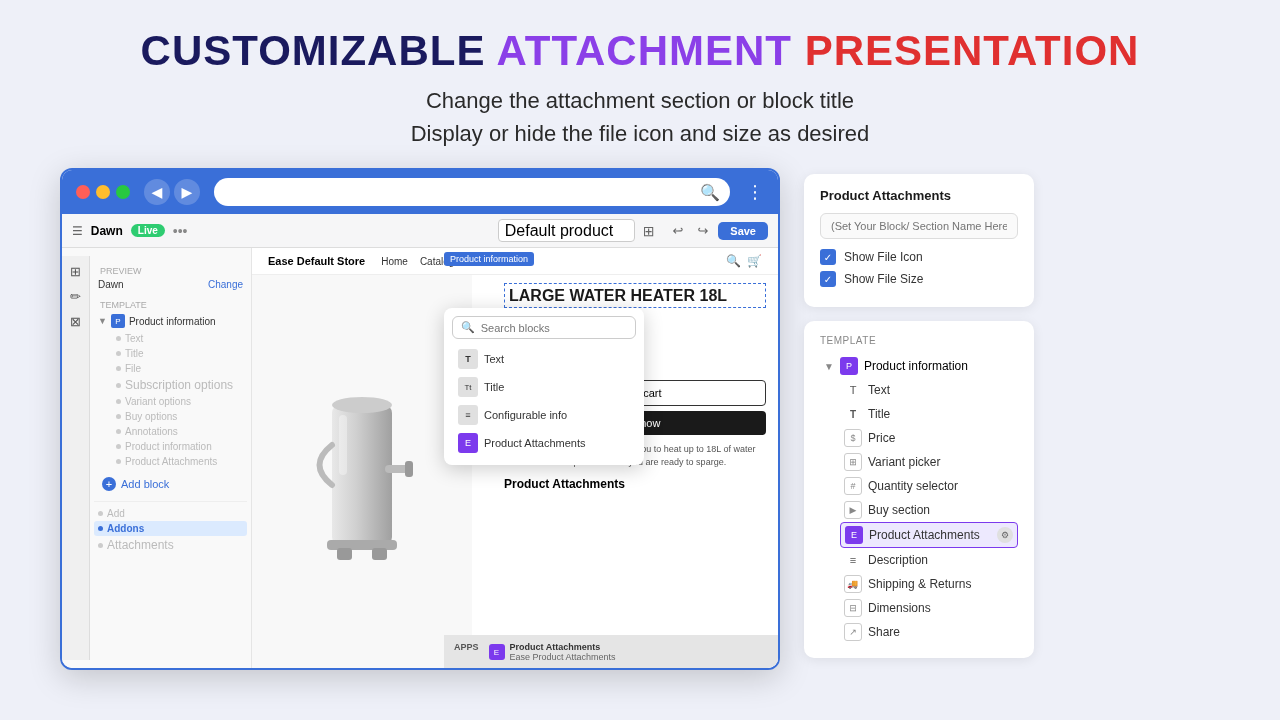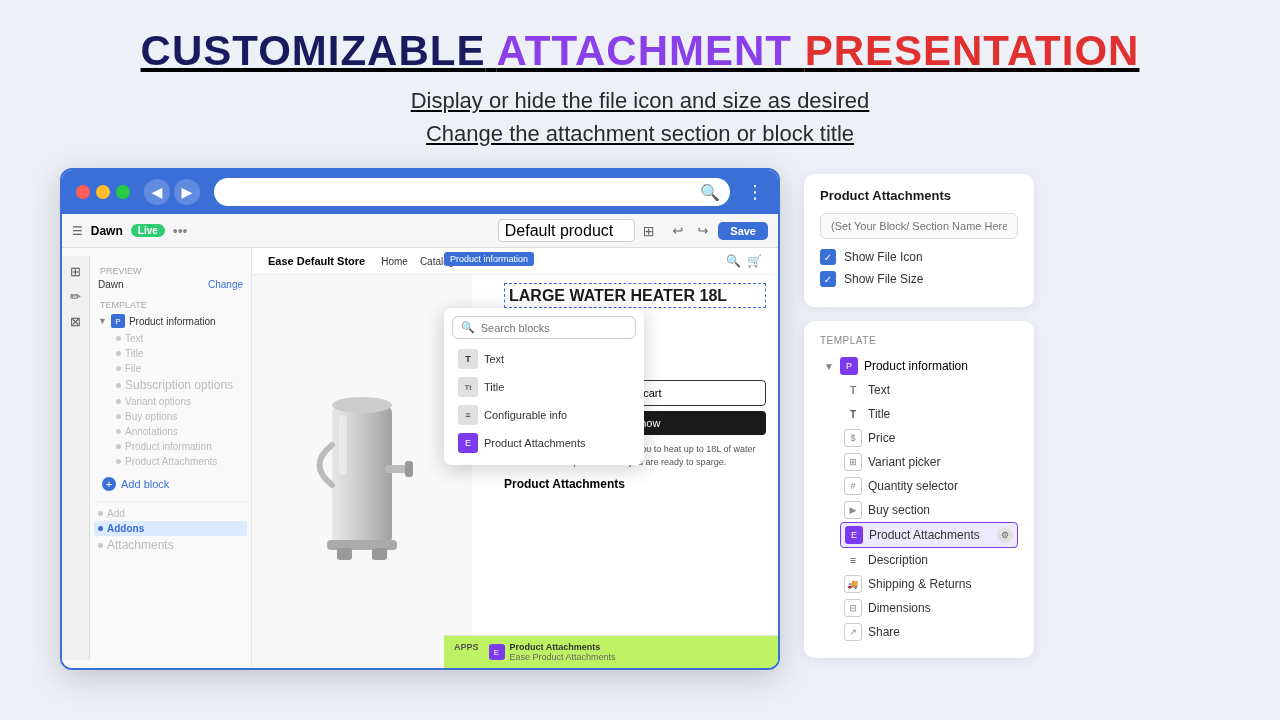--- a/index.html
+++ b/index.html
@@ -8,21 +8,20 @@
       height: 720px;
       background: #eef0f8;
       font-family: -apple-system, BlinkMacSystemFont, 'Segoe UI', sans-serif;
       overflow: hidden;
     }
 
     
     .page-header {
       text-align: center;
       padding: 28px 92px 18px;
-      text-decoration: underline;
     }
     .page-title {
       font-size: 42px;
       font-weight: 900;
       letter-spacing: 1px;
       line-height: 1.1;
     }
     .title-customizable { color: #1a1a5e; }
     .title-attachment { color: #8b3fe8; }
     .title-presentation { color: #e03030; }
@@ -350,21 +349,21 @@
       border-radius: 3px;
       z-index: 5;
     }
 
     
     .apps-section {
       position: absolute;
       bottom: 0;
       left: 192px;
       right: 0;
-      background: #bef264;
+      background: #e5e5e5;
       border-top: 1px solid #e5e5e5;
       padding: 6px 10px;
       font-size: 9px;
       color: #888;
       display: flex;
       gap: 10px;
       align-items: flex-start;
     }
     .apps-label { font-weight: 700; color: #555; }
     .app-item { display: flex; align-items: center; gap: 5px; }
@@ -482,22 +481,22 @@
 
 <div class="page-header">
   <div class="page-title">
     <span class="title-customizable">CUSTOMIZABLE</span>
     <span> </span>
     <span class="title-attachment">ATTACHMENT</span>
     <span> </span>
     <span class="title-presentation">PRESENTATION</span>
   </div>
   <div class="page-subtitle">
+    <div>Change the attachment section or block title</div>
     <div>Display or hide the file icon and size as desired</div>
-    <div>Change the attachment section or block title</div>
   </div>
 </div>
 
 <div class="main-area">
 
   <div class="browser-window">
 
     <div class="browser-chrome">
       <div class="traffic-lights">
         <div class="tl tl-red"></div>

